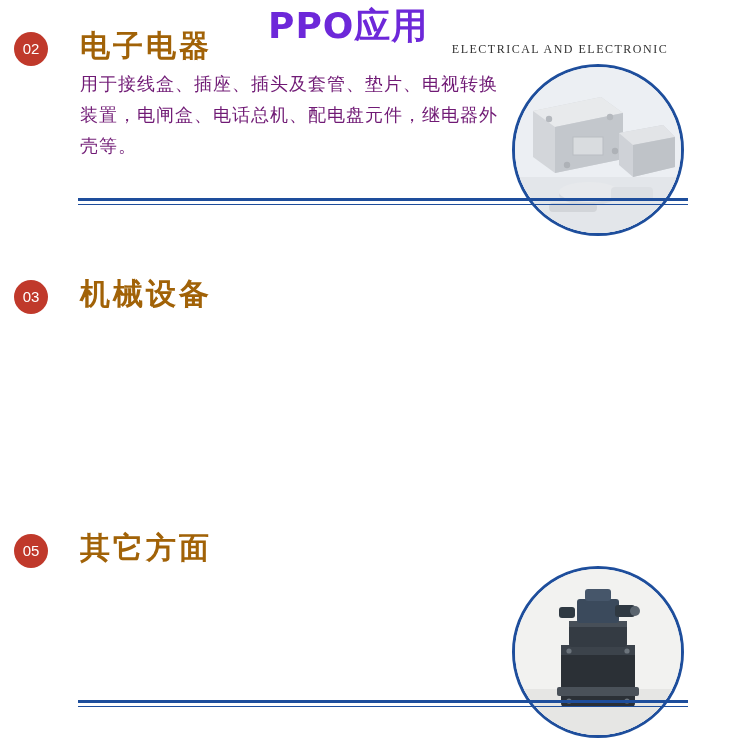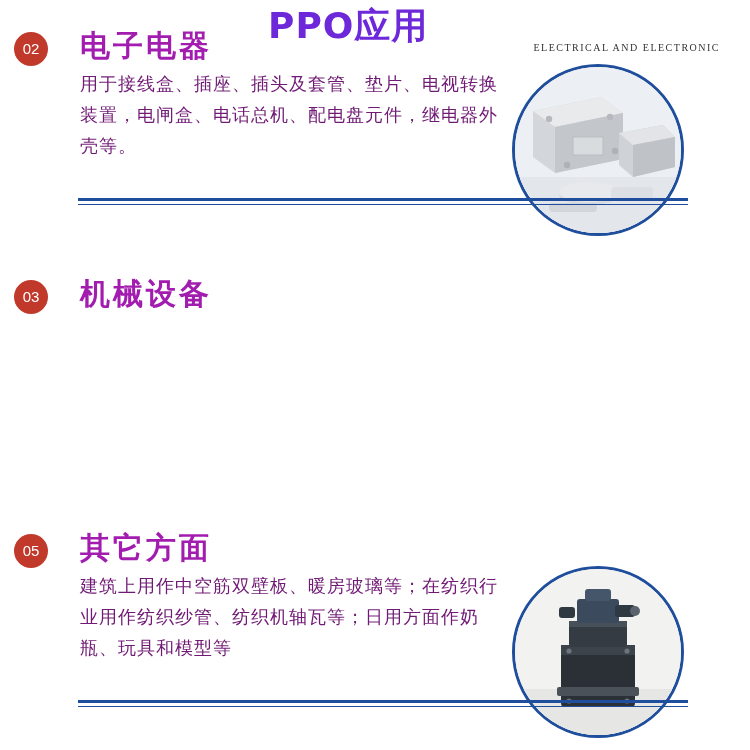--- a/index.html
+++ b/index.html
@@ -57,46 +57,46 @@
     text-align: center;
     font-family: "Liberation Sans", sans-serif;
   }
 
   .sec-title {
     position: absolute;
     left: 80px;
     top: 16px;
     font-size: 30px;
     font-weight: bold;
-    color: #a21caf;
+    color: #a16207;
     letter-spacing: 3px;
     font-family: "DejaVu Sans", "Liberation Sans", sans-serif;
   }
 
   .sec-body {
     position: absolute;
     left: 80px;
     top: 58px;
     width: 430px;
     font-size: 18px;
     line-height: 31px;
     color: #701a75;
     letter-spacing: 1px;
     font-family: "DejaVu Sans", "Liberation Sans", sans-serif;
   }
 
   
   .eng {
     position: absolute;
-    font-size: 10px;
+    font-size: 12px;
     color: #333333;
     letter-spacing: 1.5px;
     font-family: "Liberation Serif", serif;
     white-space: nowrap;
-    text-align: right;
+    text-align: center;
   }
   .eng1 { left: 400px; top: 32px; width: 320px; }
   .eng2 { left: 400px; top: 284px; width: 320px; }
 
   
   .photo {
     position: absolute;
     border-radius: 50%;
     border: 3px solid #1e4e9c;
     overflow: hidden;
@@ -202,17 +202,16 @@
       </svg>
     </div>
 
     <div class="rule r2"></div>
     <div class="rule-thin r2b"></div>
   </div>
 
   <div class="section sec3">
     <div class="badge">05</div>
     <div class="sec-title">其它方面</div>
-    <div class="sec-body">建筑上用作中空筋双壁板、暖房玻璃等；在纺织行业用作纺织纱管、纺织机轴瓦等；日用方面作奶瓶、玩具和模型等</div>
 
   </div>
 
 </div>
 
 </body></html>

